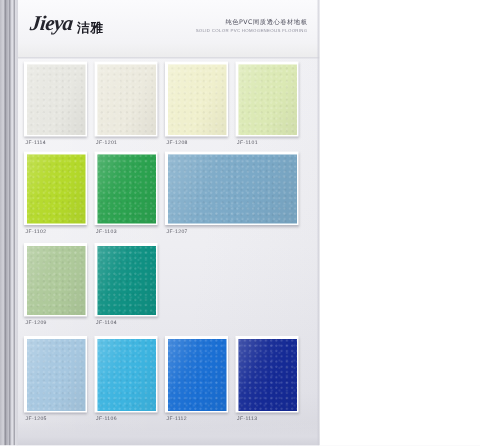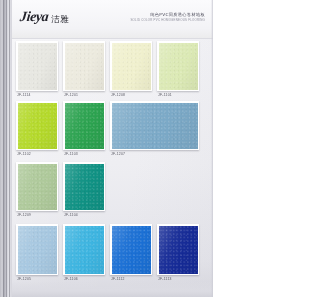--- a/index.html
+++ b/index.html
@@ -75,21 +75,21 @@
     font-style: italic;
     font-weight: 700;
     font-size: 14px;
     line-height: 1;
     color: #24242c;
     letter-spacing: -0.4px;
     transform: skewX(-6deg);
   }
   .logo-cn {
     font-family: "DejaVu Sans", sans-serif;
-    font-weight: 400;
+    font-weight: 700;
     font-size: 8.5px;
     line-height: 1;
     color: #1e1e26;
     letter-spacing: 0.4px;
     padding-bottom: 0.5px;
   }
 
   .header-text {
     position: absolute;
     right: 8px; top: 12px;

